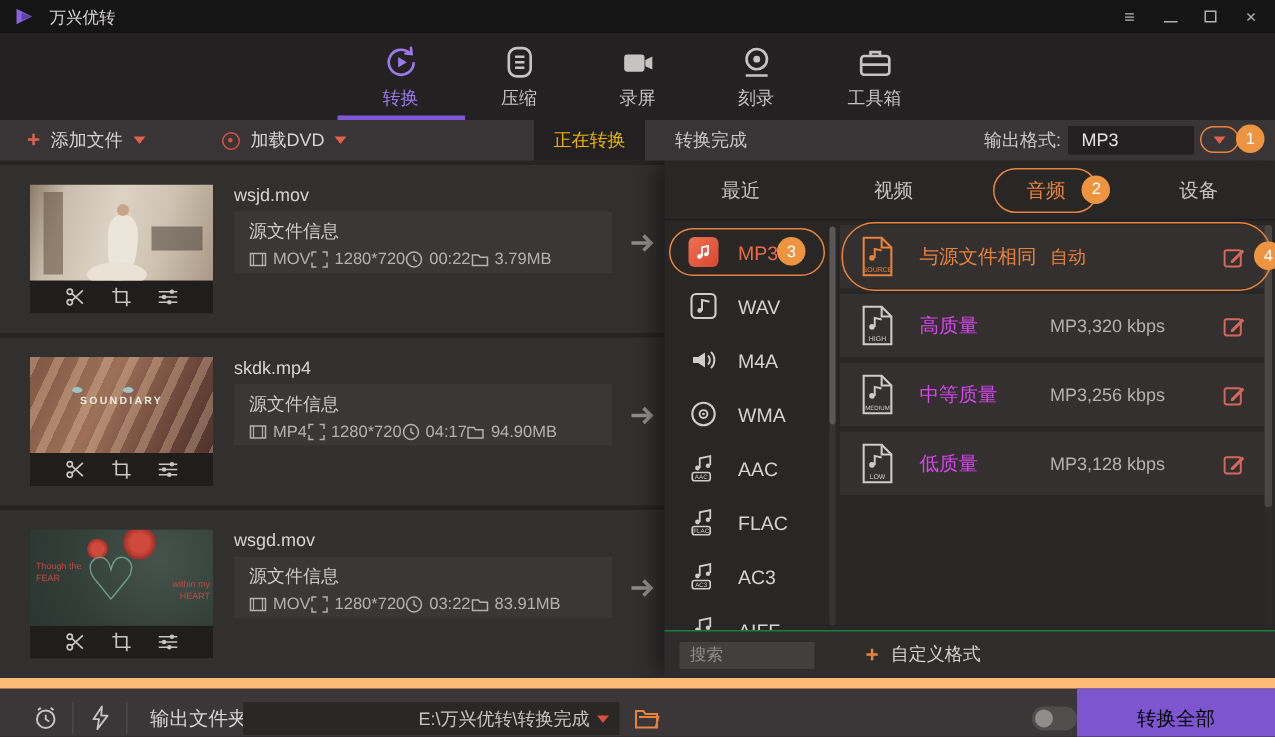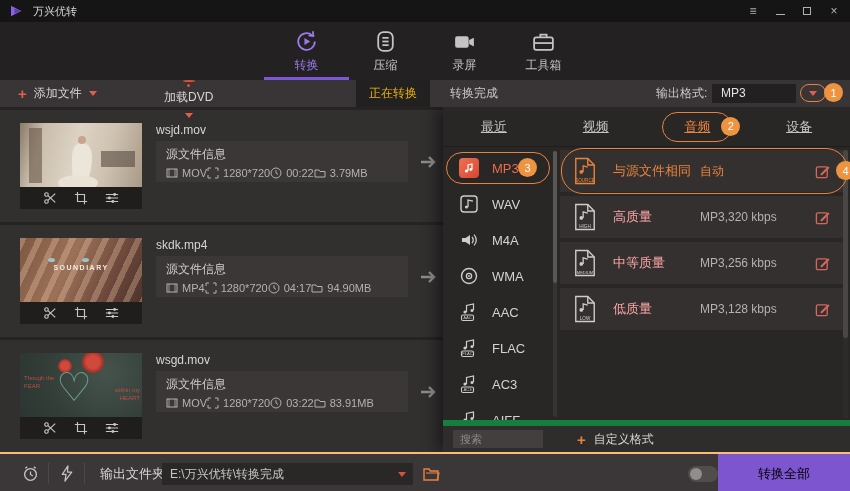--- a/index.html
+++ b/index.html
@@ -67,56 +67,56 @@
   .t3 .rose1 { left:62px; top:-2px; width:22px; height:22px; }
   .t3 .rose2 { left:38px; top:6px; width:14px; height:14px; }
   .t3 .heart { position:absolute; left:36px; top:14px; font-size:40px; color:#6d9b87; line-height:1; font-family:"DejaVu Sans",sans-serif; }
   .t3 .txt-l { position:absolute; left:4px; top:22px; width:34px; font-size:6px; color:#c04a40; line-height:1.3; }
   .t3 .txt-r { position:absolute; right:2px; top:34px; width:32px; font-size:6px; color:#c04a40; text-align:right; line-height:1.3; }
 
   
   .panel { position:absolute; top:107px; left:443px; width:407px; height:345px; background:#292626; box-shadow:-6px 0 14px rgba(0,0,0,.45); z-index:20; }
   .panel-tabs { height:40px; display:flex; border-bottom:1px solid #1e1c1c; }
   .panel-tab { flex:1; display:flex; align-items:center; justify-content:center; font-size:13px; color:#c6c3c3; cursor:pointer; }
-  .tab-pill { position:relative; padding:5px 21px;text-decoration:underline; }
+  .tab-pill { position:relative; padding:5px 21px; }
   .panel-tab.active .tab-pill { border:1px solid #e8833c; border-radius:15px; color:#e8833c; }
   .tab-pill .badge { position:absolute; right:-9px; top:4px; }
 
   .panel-body { position:absolute; top:41px; left:0; right:0; bottom:32px; display:flex; }
   .fmt-col { width:117px; position:relative; overflow:hidden; }
   .fmt-item { height:36px; display:flex; align-items:center; padding-left:16px; gap:13px; font-size:13px; color:#d5d2d2; cursor:pointer; position:relative; }
   .fmt-item svg, .fmt-item .tile { width:20px; height:20px; flex:0 0 20px; color:#cfcccc; }
   .fmt-item.selected { color:#ec6a4a; }
   .fmt-outline { position:absolute; left:3px; top:4px; width:104px; height:32px; border:1px solid #e8833c; border-radius:16px; pointer-events:none; z-index:5; }
   .badge-fmt { position:absolute; left:75px; top:10px; }
   .tile { background:linear-gradient(135deg,#ef7150,#d84634); border-radius:4px; display:flex; align-items:center; justify-content:center; }
   .tile svg { width:12px; height:12px; color:#fff; }
   .fmt-scroll { position:absolute; right:3px; top:3px; width:4px; height:266px; background:#363333; border-radius:2px; cursor:pointer; }
   .fmt-scroll i { display:block; width:4px; height:132px; background:#5a5656; border-radius:2px; }
 
   .preset-col { flex:1; position:relative; padding-top:2px; }
   .preset-row { position:relative; height:42px; margin:0 7px 4px 0; background:#343030; display:flex; align-items:center; padding:0 13px; cursor:pointer; }
   .preset-row svg.doc { width:24px; height:28px; color:#cfcccc; }
-  .preset-label { margin-left:16px; font-size:13px; color:#fca5a5; }
+  .preset-label { margin-left:16px; font-size:13px; color:#d946ef; }
   .preset-value { position:absolute; left:140px; font-size:12px; color:#b5b1b1; }
   .preset-row.selected .preset-label, .preset-row.selected .preset-value { color:#e8833c; }
   .preset-row.selected svg.doc { color:#e8833c; }
   .edit-ico { position:absolute; right:13px; width:15px; height:15px; color:#d4685a; cursor:pointer; }
   .preset-outline { position:absolute; left:1px; top:-2px; right:-5px; bottom:-2px; border:1.5px solid #e8833c; border-radius:22px; pointer-events:none; z-index:5; }
   .badge-preset { position:absolute; right:-12px; top:11px; }
   .preset-scroll { position:absolute; right:2px; top:2px; bottom:2px; width:5px; background:#2d2a2a; cursor:pointer; }
   .preset-scroll i { display:block; width:5px; height:188px; background:#4a4646; border-radius:2px; }
 
-  .panel-footer { position:absolute; left:0; right:0; bottom:0; height:32px; background:#2f2c2c; border-top:6px solid #15803d; display:flex; align-items:center; padding-left:10px; }
+  .panel-footer { position:absolute; left:0; right:0; bottom:0; height:32px; background:#2f2c2c; border-top:1px solid #15803d; display:flex; align-items:center; padding-left:10px; }
   .search { width:90px; height:18px; background:#443f3f; border:none; outline:none; color:#d5d2d2; font-size:11px; padding:0 7px; font-family:inherit; }
   .search::placeholder { color:#8f8b8b; }
   .custom-format { margin-left:34px; display:flex; align-items:center; gap:8px; font-size:12px; color:#d5d2d2; cursor:pointer; }
 
   
-  .statusbar { position:absolute; left:0; right:0; bottom:0; height:39px; background:#3b3738; border-top:2px solid #fdba74; z-index:30; }
+  .statusbar { position:absolute; left:0; right:0; bottom:0; height:39px; background:#3b3738; border-top:7px solid #fdba74; z-index:30;text-align:right; }
   .sb-abs { position:absolute; top:0; height:39px; display:flex; align-items:center; }
   .sb-div { position:absolute; top:9px; width:1px; height:21px; background:#4c4848; }
   .sb-icon { color:#c6c3c3; cursor:pointer; }
   .path-input { position:absolute; left:162px; top:9px; width:251px; height:22px; background:#2a2727; color:#c8c5c5; font-size:12px; line-height:22px; padding:0 20px 0 8px; white-space:nowrap; overflow:hidden; cursor:pointer; }
   .path-caret { position:absolute; right:7px; top:9px; width:0; height:0; border-left:4px solid transparent; border-right:4px solid transparent; border-top:5px solid #d9503e; }
   .toggle { position:absolute; left:688px; top:12px; width:30px; height:16px; background:#514d4d; border-radius:8px; cursor:pointer; }
   .toggle i { position:absolute; left:2px; top:2px; width:12px; height:12px; border-radius:50%; background:#918d8d; }
   .convert-btn { position:absolute; left:718px; top:0; width:132px; height:39px; background:#7c55cf; color:#000000; font-size:13px; display:flex; align-items:center; justify-content:center; cursor:pointer; }
 </style>
 </head>
@@ -160,35 +160,43 @@
   </div>
   <div class="nav-tab">
     <svg viewBox="0 0 24 24">
       <rect x="3" y="7" width="13" height="11" rx="2" fill="currentColor"></rect>
       <path d="M16.5 10.5l4.5-2.2v8.4l-4.5-2.2z" fill="currentColor"></path>
     </svg>
     <span>录屏</span>
   </div>
   <div class="nav-tab">
     <svg viewBox="0 0 24 24">
+      <circle cx="12" cy="10" r="6.5" fill="none" stroke="currentColor" stroke-width="1.7"></circle>
+      <circle cx="12" cy="10" r="2.2" fill="currentColor"></circle>
+      <line x1="5" y1="20.5" x2="19" y2="20.5" stroke="currentColor" stroke-width="1.7"></line>
+    </svg>
+    <span>刻录</span>
+  </div>
+  <div class="nav-tab">
+    <svg viewBox="0 0 24 24">
       <rect x="3" y="8" width="18" height="12" rx="2" fill="none" stroke="currentColor" stroke-width="1.7"></rect>
       <path d="M9 8V5.5h6V8" fill="none" stroke="currentColor" stroke-width="1.7"></path>
       <line x1="3" y1="13.5" x2="21" y2="13.5" stroke="currentColor" stroke-width="1.7"></line>
     </svg>
     <span>工具箱</span>
   </div>
 </div>
 
 <div class="toolbar">
   <div class="tb-item" style="left:18px;">
     <span class="plus">+</span>
     <span>添加文件</span>
     <span class="caret"></span>
   </div>
-  <div class="tb-item" style="left:164px;flex-direction:column;">
+  <div class="tb-item" style="left:148px;">
     <span class="dvd-ico"></span>
     <span>加载DVD</span>
     <span class="caret"></span>
   </div>
   <div class="tb-item" style="left:356px;">
     <span class="subtab active">正在转换</span>
     <span class="subtab">转换完成</span>
   </div>
   <div class="tb-item" style="left:656px;color:#cbc8c8;">
     <span>输出格式:</span>

